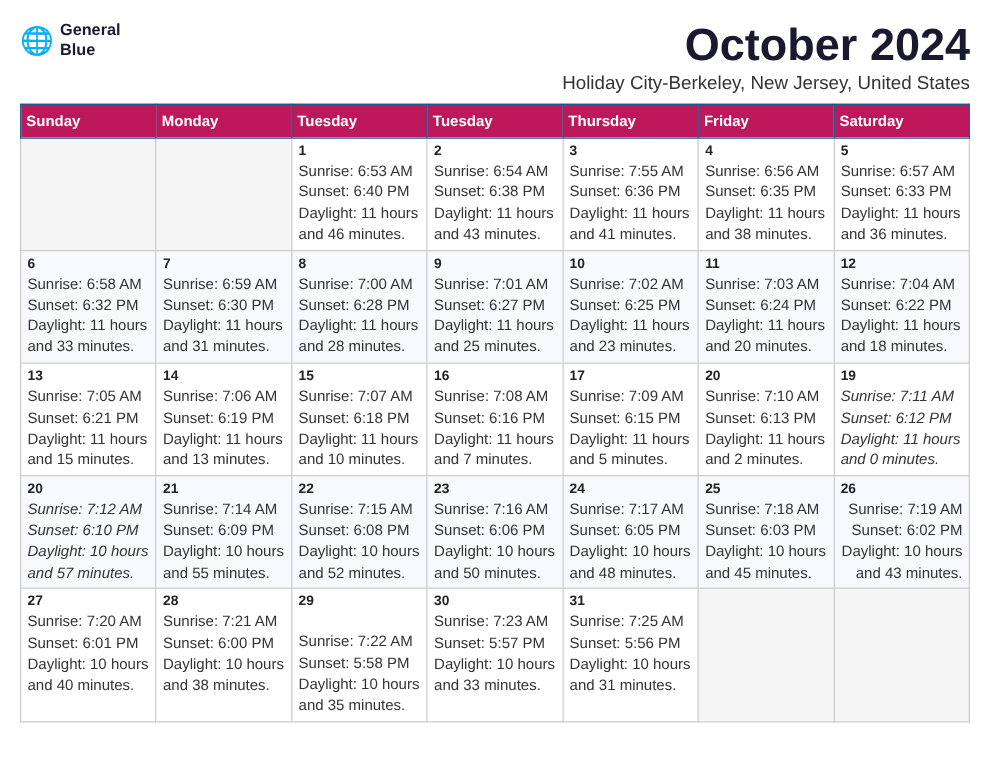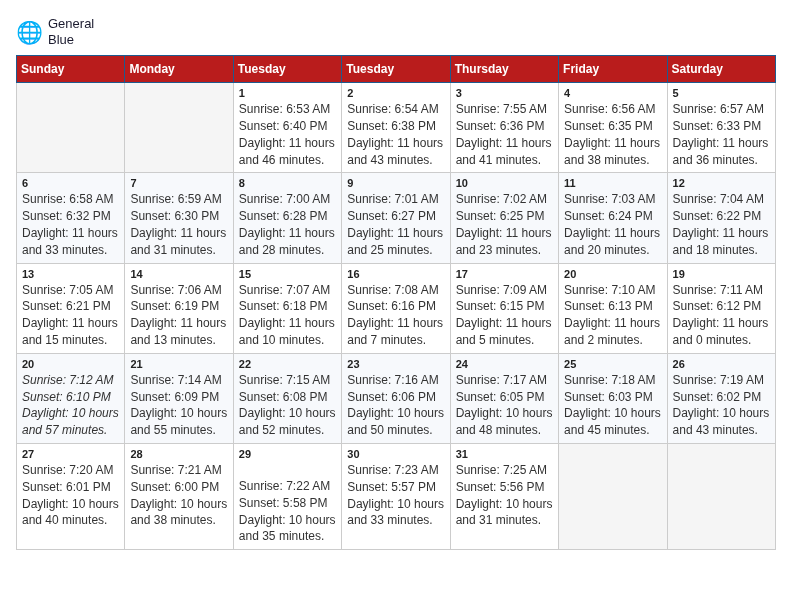--- a/index.html
+++ b/index.html
@@ -16,21 +16,21 @@
       align-items: flex-start;
       margin-bottom: 8px;
     }
     .logo {
       display: flex;
       align-items: center;
       gap: 4px;
     }
     .logo-text {
       font-size: 13px;
-      font-weight: normal;
+      font-weight: bold;
       color: #1a1a2e;
       line-height: 1.2;
     }
     .logo-bird {
       width: 28px;
       height: 28px;
     }
     .title-section {
       text-align: right;
     }
@@ -44,21 +44,21 @@
       font-size: 15px;
       color: #333;
       margin-top: 2px;
     }
     .calendar {
       width: 100%;
       border-collapse: collapse;
       border: 1px solid #ccc;
     }
     .calendar th {
-      background-color: #b91c1c;
+      background-color: #be185d;
       color: #fff;
       font-size: 12px;
       font-weight: bold;
       padding: 6px 4px;
       text-align: left;
       border: 1px solid #1e5a8e;
     }
     .calendar td {
       vertical-align: top;
       border: 1px solid #ccc;
@@ -95,20 +95,24 @@
 <div class="header-section">
   <div class="logo">
     <svg class="logo-bird" viewBox="0 0 36 36">
       <text y="28" font-size="28" fill="#1a3a6e">🌐</text>
     </svg>
     <div class="logo-text">
       <div>General</div>
       <div>Blue</div>
     </div>
   </div>
+  <div class="title-section">
+    <div class="month-title">October 2024</div>
+    <div class="location-title">Holiday City-Berkeley, New Jersey, United States</div>
+  </div>
 </div>
 
 <table class="calendar">
   <thead>
     <tr>
     <th>Sunday</th>
         <th>Monday</th>
         <th>Tuesday</th>
         <th>Tuesday</th>
         <th>Thursday</th>
@@ -245,21 +249,21 @@
         </td>
         <td>
           <div class="day-number">20</div>
           <div class="day-info" style="white-space: pre-line;">Sunrise: 7:10 AM
 Sunset: 6:13 PM
 Daylight: 11 hours
 and 2 minutes.</div>
         </td>
         <td>
           <div class="day-number">19</div>
-          <div class="day-info" style="white-space: pre-line;">Sunrise: 7:11 AM
+          <div class="day-info" style="white-space: pre-line; font-style: italic;">Sunrise: 7:11 AM
 Sunset: 6:12 PM
 Daylight: 11 hours
 and 0 minutes.</div>
         </td>
       </tr>
       <tr>
         <td>
           <div class="day-number">20</div>
           <div class="day-info" style="white-space: pre-line; font-style: italic;">Sunrise: 7:12 AM
 Sunset: 6:10 PM
@@ -296,21 +300,21 @@
         </td>
         <td>
           <div class="day-number">25</div>
           <div class="day-info" style="white-space: pre-line;">Sunrise: 7:18 AM
 Sunset: 6:03 PM
 Daylight: 10 hours
 and 45 minutes.</div>
         </td>
         <td>
           <div class="day-number">26</div>
-          <div class="day-info" style="white-space: pre-line;">Sunrise: 7:19 AM
+          <div class="day-info" style="white-space: pre-line; text-align: right;">Sunrise: 7:19 AM
 Sunset: 6:02 PM
 Daylight: 10 hours
 and 43 minutes.</div>
         </td>
       </tr>
       <tr>
         <td>
           <div class="day-number">27</div>
           <div class="day-info" style="white-space: pre-line;">Sunrise: 7:20 AM
 Sunset: 6:01 PM

